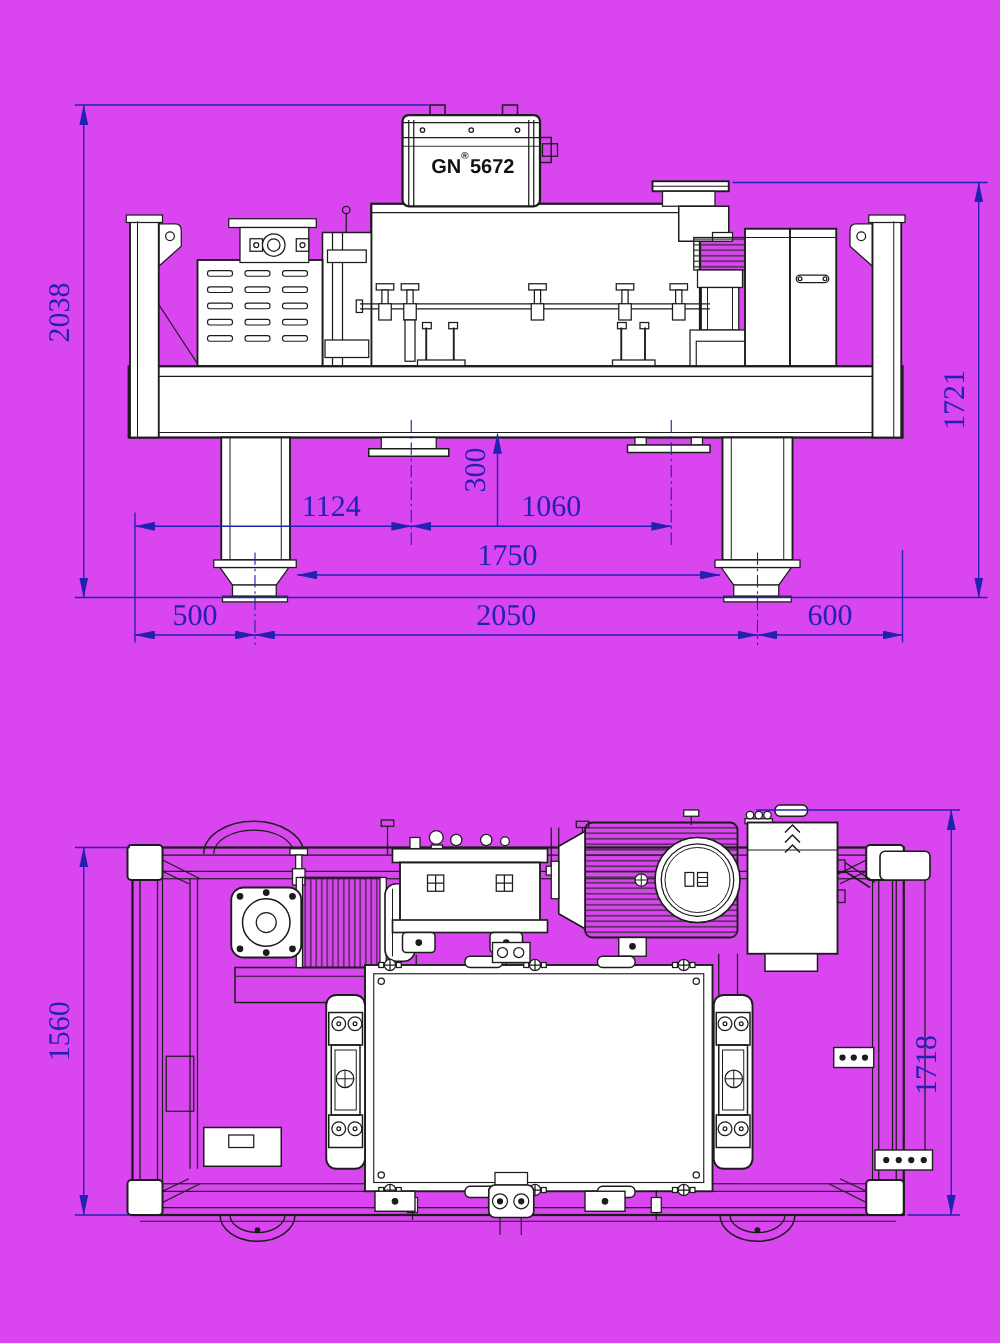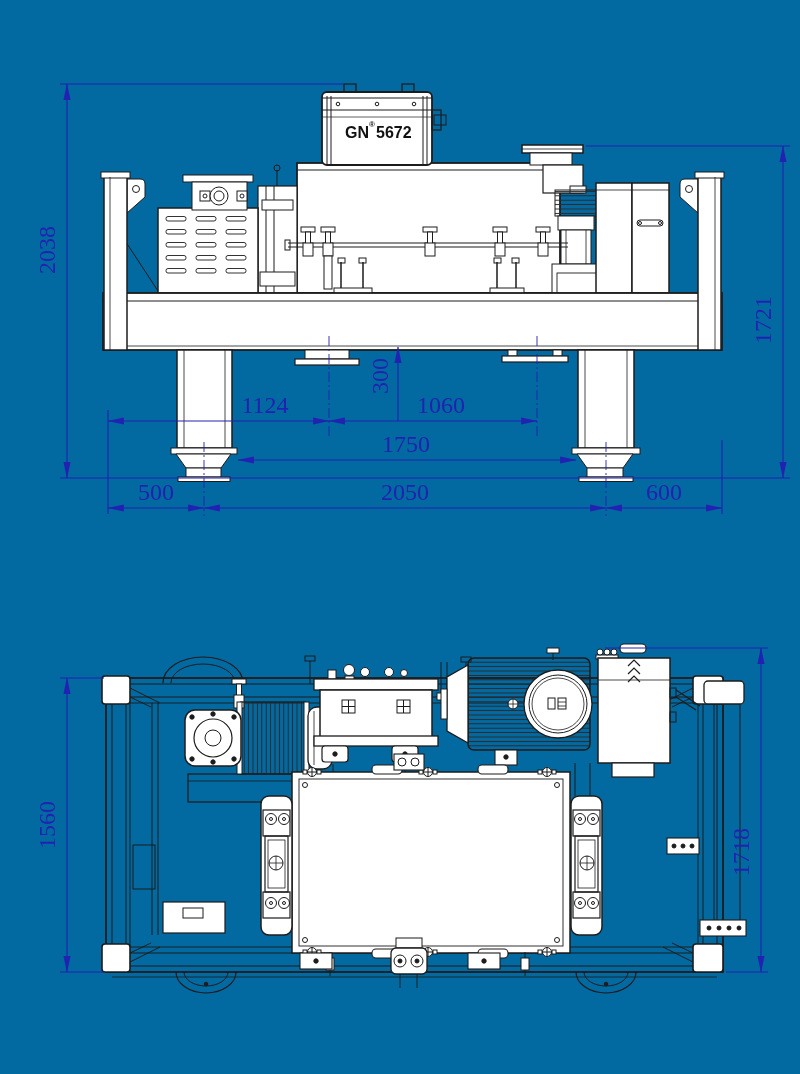--- a/index.html
+++ b/index.html
@@ -1,16 +1,16 @@
 <!DOCTYPE html>
 <html><head>
 <meta charset="utf-8">
 <style>
   html,body{margin:0;padding:0;background:#ffffff;}
-  .canvas{position:relative;width:800px;height:1074px;background:#0369a1;overflow:hidden;}
+  .canvas{position:relative;width:800px;height:1074px;background:#d946ef;overflow:hidden;}
   svg{display:block;}
   .dim{font-family:"Liberation Serif","DejaVu Serif",serif;font-size:24px;fill:#2222b2;text-anchor:middle;}
   .brand{font-family:"Liberation Sans","DejaVu Sans",sans-serif;font-weight:bold;font-size:16px;fill:#111;}
   .reg{font-family:"Liberation Sans","DejaVu Sans",sans-serif;font-weight:bold;font-size:8px;fill:#111;}
 </style>
 </head>
 <body>
 
 <div class="canvas">
 <svg width="800" height="1074" viewBox="0 0 800 1074">

